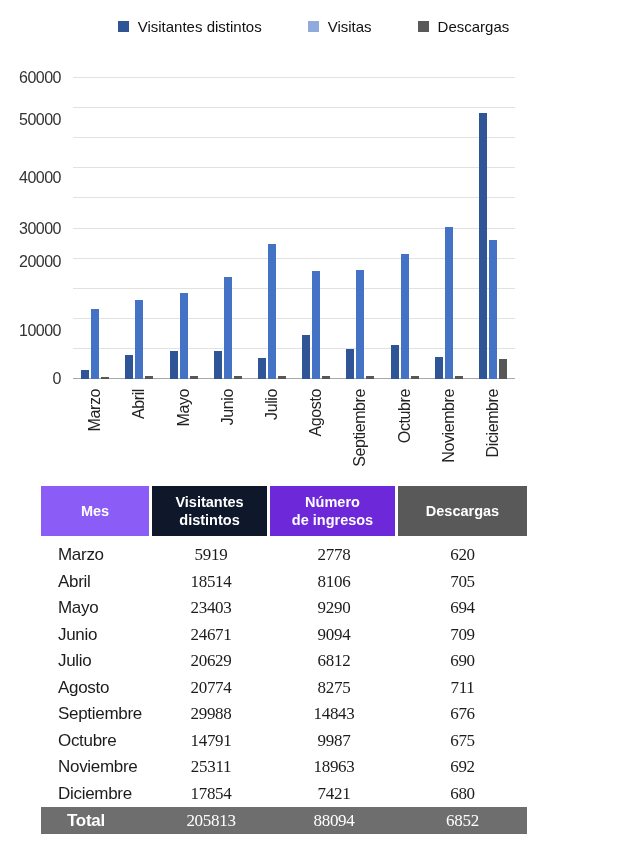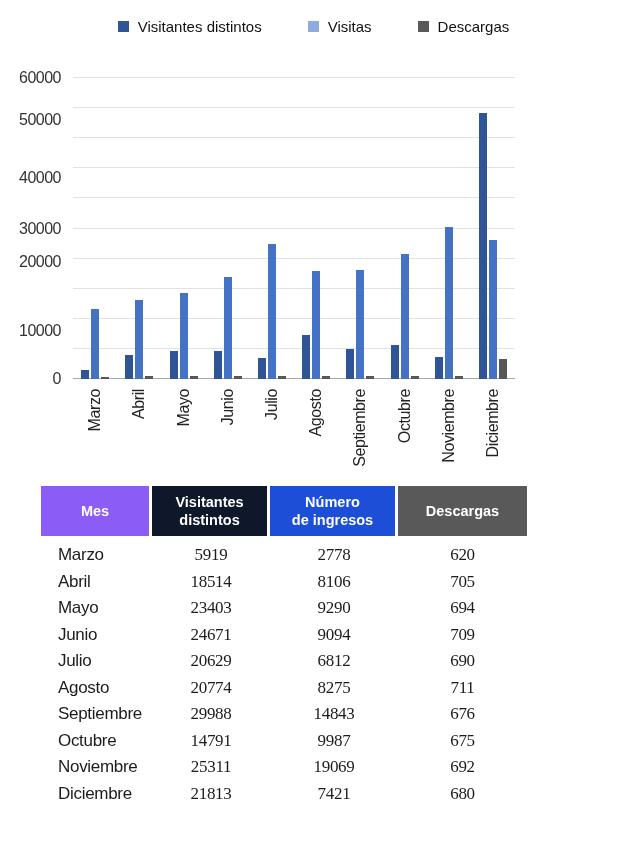--- a/index.html
+++ b/index.html
@@ -143,21 +143,21 @@
       <col style="width: 111px;">
       <col style="width: 118px;">
       <col style="width: 128px;">
       <col style="width: 129px;">
     </colgroup>
   <thead>
       <tr id="thead-row">
         <th style="background: #8b5cf6;">Mes</th>
         <th style="background: #0f172a;">Visitantes
 distintos</th>
-        <th style="background: #1d4ed8;">Número
+        <th style="background: #6d28d9;">Número
 de ingresos</th>
         <th style="background: rgb(89, 89, 89);">Descargas</th>
       </tr>
     </thead>
   <tbody id="tbody">
       <tr class="spacer-row">
         <td colspan="4"></td>
       </tr>
       <tr>
         <td class="mes">Marzo</td>
@@ -203,23 +203,29 @@
       </tr>
       <tr>
         <td class="mes">Octubre</td>
         <td class="num">14791</td>
         <td class="num">9987</td>
         <td class="num">675</td>
       </tr>
       <tr>
         <td class="mes">Noviembre</td>
         <td class="num">25311</td>
-        <td class="num">19069</td>
+        <td class="num">18963</td>
         <td class="num">692</td>
       </tr>
       <tr>
         <td class="mes">Diciembre</td>
-        <td class="num">21813</td>
+        <td class="num">17854</td>
         <td class="num">7421</td>
         <td class="num">680</td>
       </tr>
+      <tr class="total">
+        <td class="mes" style="background: rgb(110, 110, 110);">Total</td>
+        <td class="num" style="background: rgb(110, 110, 110);">205813</td>
+        <td class="num" style="background: rgb(110, 110, 110);">88094</td>
+        <td class="num" style="background: rgb(110, 110, 110);">6852</td>
+      </tr>
     </tbody>
 </table>
 
 </body></html>

